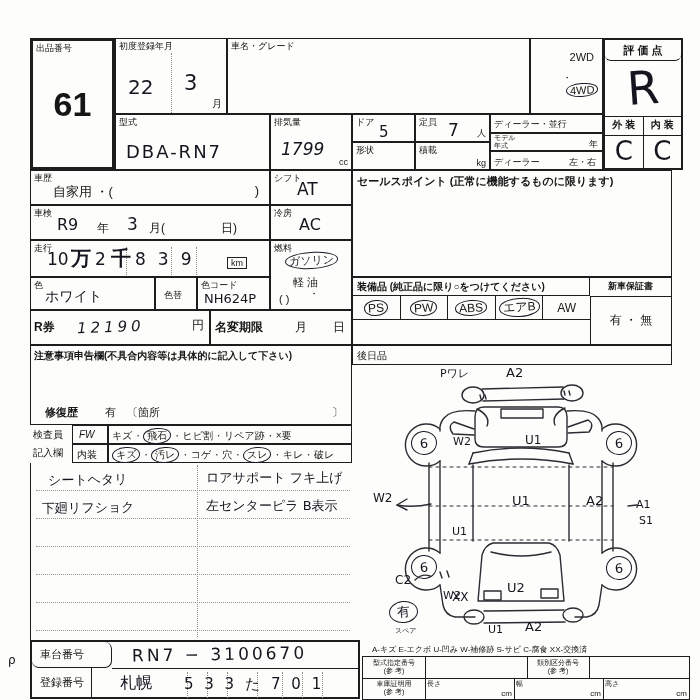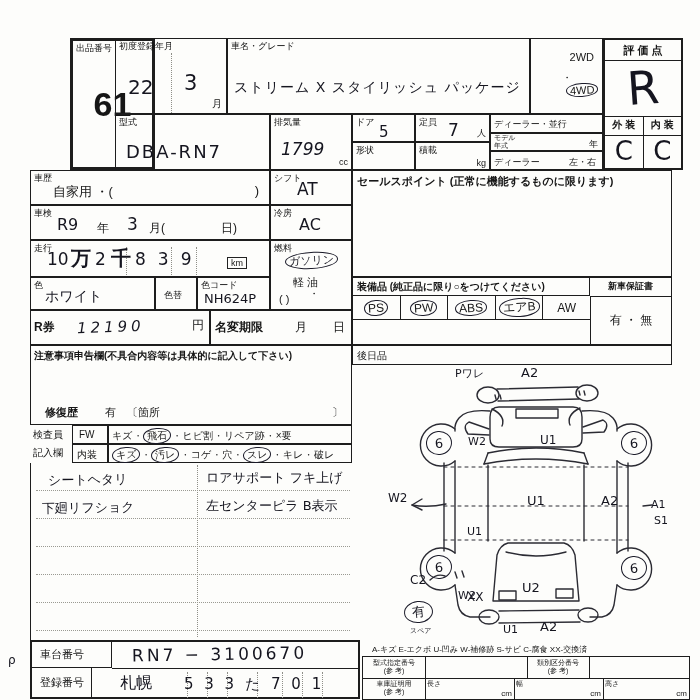--- a/index.html
+++ b/index.html
@@ -1,20 +1,20 @@
 <!DOCTYPE html>
 <html><head>
 <meta charset="utf-8">
 <style>
   html,body{margin:0;padding:0;background:#ffffff;}
   body{font-family:"Liberation Sans",sans-serif;color:#161616;}
   #sheet{position:relative;width:700px;height:700px;background:#fdfdfb;overflow:hidden;}
   .c{position:absolute;box-sizing:border-box;border:1.5px solid #1d1d1d;background:transparent;}
   .thin{border-width:1px;}
-  .thick{border-width:3px;margin-left:40px;}
+  .thick{border-width:3px;}
   .lb{position:absolute;top:1px;left:3px;font-size:9px;white-space:nowrap;color:#141414;}
   .hw{font-family:"DejaVu Sans",sans-serif;color:#15151f;}
   .ctr{display:flex;align-items:center;justify-content:center;}
   .circ{border:1.5px solid #1a1a28;border-radius:50% 45% 50% 48%;padding:0 3px;display:inline-block;transform:rotate(-3deg);}
   .ann{position:absolute;white-space:nowrap;}
   .dot{position:absolute;border-bottom:1px dotted #9a9a92;}
   .vdot{position:absolute;border-left:1px dotted #8f8f88;}
   .sepd{font-size:9px;margin:0 1px;}
   .wheel{position:absolute;width:24px;height:22px;border:1.6px solid #1a1a28;border-radius:50%;display:flex;align-items:center;justify-content:center;font-size:13px;transform:rotate(-5deg);}
   svg{position:absolute;left:0;top:0;}
@@ -34,31 +34,30 @@
   <div class="c" style="left:115px;top:38px;width:112px;height:76px;">
     <span class="lb">初度登録年月</span>
     <div class="vdot" style="left:55px;top:14px;height:60px;"></div>
     <span class="hw" style="position:absolute;left:12px;top:36px;font-size:20px;">22</span>
     <span class="hw" style="position:absolute;left:68px;top:32px;font-size:21px;">3</span>
     <span style="position:absolute;right:4px;bottom:2px;font-size:10px;">月</span>
   </div>
 
   <div class="c" style="left:227px;top:38px;width:303px;height:76px;">
     <span class="lb">車名・グレード</span>
-    <span class="hw" style="position:absolute;left:6px;top:40px;font-size:14px;letter-spacing:1px;white-space:nowrap;">ストリーム X スタイリッシュ パッケージ</span>
   </div>
 
   <div class="c" style="left:530px;top:38px;width:73px;height:76px;">
     <span style="position:absolute;right:8px;top:12px;font-size:11px;">2WD</span>
     <span style="position:absolute;right:30px;top:32px;font-size:10px;">・</span>
     <span class="circ" style="position:absolute;right:4px;top:44px;font-size:11px;">4WD</span>
   </div>
 
   <div class="c" style="left:603px;top:38px;width:80px;height:132px;border-width:2px;">
-    <div style="position:absolute;left:0;right:0;top:0;height:20px;border-bottom:1.5px solid #1d1d1d;text-align:center;font-size:11px;font-weight:bold;line-height:20px;">評 価 点</div>
+    <div style="position:absolute;left:0;right:0;top:0;height:20px;border-bottom:1.5px solid #1d1d1d;text-align:center;font-size:11px;font-weight:bold;line-height:20px;border-radius:6px;">評 価 点</div>
     <div class="ctr" style="position:absolute;left:0;right:0;top:20px;height:56px;">
       <span class="hw" style="font-size:46px;transform:rotate(-4deg);">R</span>
     </div>
     <div style="position:absolute;left:0;right:0;top:76px;height:18px;border-top:1.5px solid #1d1d1d;border-bottom:1.5px solid #1d1d1d;display:flex;">
       <span style="flex:1;text-align:center;font-size:10px;font-weight:bold;line-height:16px;border-right:1.5px solid #1d1d1d;">外 装</span>
       <span style="flex:1;text-align:center;font-size:10px;font-weight:bold;line-height:16px;">内 装</span>
     </div>
     <div style="position:absolute;left:0;right:0;top:94px;bottom:0;display:flex;">
       <span class="hw ctr" style="flex:1;font-size:26px;border-right:1.5px solid #1d1d1d;">C</span>
       <span class="hw ctr" style="flex:1;font-size:26px;">C</span>
@@ -167,21 +166,21 @@
   <div class="c" style="left:30px;top:345px;width:322px;height:80px;">
     <span style="position:absolute;left:3px;top:3px;font-size:10px;font-weight:bold;">注意事項申告欄(不具合内容等は具体的に記入して下さい)</span>
     <span style="position:absolute;left:14px;bottom:4px;font-size:11px;font-weight:bold;">修復歴</span>
     <span style="position:absolute;left:74px;bottom:4px;font-size:11px;">有</span>
     <span style="position:absolute;left:96px;bottom:4px;font-size:11px;text-align:right;">〔箇所</span>
     <span style="position:absolute;right:8px;bottom:4px;font-size:11px;">〕</span>
   </div>
 
   <span style="position:absolute;left:33px;top:428px;font-size:10px;">検査員</span>
   <span style="position:absolute;left:33px;top:446px;font-size:10px;">記入欄</span>
-  <div class="c thin" style="left:72px;top:425px;width:36px;height:19px;">
+  <div class="c thin" style="left:72px;top:425px;width:36px;height:19px;font-style:italic;">
     <span style="position:absolute;left:6px;top:3px;font-size:10px;">FW</span>
   </div>
   <div class="c thin" style="left:108px;top:425px;width:244px;height:19px;padding:2px 3px;font-size:10px;white-space:nowrap;">
     <span>キズ</span><span class="sepd">・</span><span class="circ">飛石</span><span class="sepd">・</span><span>ヒビ割</span><span class="sepd">・</span><span>リペア跡</span><span class="sepd">・</span><span>×要</span>
   </div>
   <div class="c thin" style="left:72px;top:444px;width:36px;height:19px;">
     <span style="position:absolute;left:4px;top:3px;font-size:10px;">内装</span>
   </div>
   <div class="c thin" style="left:108px;top:444px;width:244px;height:19px;padding:2px 3px;font-size:10px;white-space:nowrap;">
     <span class="circ">キズ</span><span class="sepd">・</span><span class="circ">汚レ</span><span class="sepd">・</span><span>コゲ</span><span class="sepd">・</span><span>穴</span><span class="sepd">・</span><span class="circ">スレ</span><span class="sepd">・</span><span>キレ</span><span class="sepd">・</span><span>破レ</span>
@@ -221,21 +220,21 @@
       <span class="ctr" style="flex:1;border-right:1px solid #1d1d1d;border-bottom:1px solid #1d1d1d;font-size:12px;">
           <span class="circ">エアB</span>
         </span>
       <span class="ctr" style="flex:1;border-bottom:1px solid #1d1d1d;font-size:12px;">AW</span>
     </div>
   </div>
   <div class="c" style="left:352px;top:345px;width:320px;height:20px;">
     <span style="position:absolute;left:4px;top:3px;font-size:10px;">後日品</span>
   </div>
 
-  <div style="position:absolute;left:358px;top:365px;width:317px;height:275px;">
+  <div style="position:absolute;left:343px;top:365px;width:317px;height:275px;">
     <svg width="317" height="275" viewBox="0 0 317 275">
       <g stroke="#2b2b33" stroke-width="1.4" fill="none" stroke-linecap="round" stroke-linejoin="round">
 
         <ellipse cx="130" cy="30" rx="11" ry="8"></ellipse>
         <ellipse cx="229" cy="28" rx="11" ry="8"></ellipse>
         <path d="M139,24 L220,22"></path>
           <path d="M140,36 L221,34"></path>
         <path d="M137,30 l1,4 M142,30 l1,4 M221,26 l1,4 M226,26 l1,4"></path>
 
         <path d="M141,42 Q132,42 132,52 L132,74 Q132,82 141,82 L215,82 Q224,82 224,74 L224,52 Q224,42 215,42 Z"></path>
@@ -310,21 +309,21 @@
     <div class="wheel hw" style="left:263px;top:66px;">6</div>
     <div class="wheel hw" style="left:68px;top:190px;">6</div>
     <div class="wheel hw" style="left:263px;top:191px;">6</div>
     <span class="hw ann" style="left:46px;top:236px;font-size:13px;border:1.5px solid #1a1a28;border-radius:50%;padding:1px 7px;transform:rotate(-6deg);">有</span>
     <span class="hw ann" style="left:52px;top:261px;font-size:7px;">スペア</span>
   </div>
 
   <span style="position:absolute;left:372px;top:644px;font-size:8px;white-space:nowrap;">A-キズ  E-エクボ  U-凹み  W-補修跡  S-サビ  C-腐食  XX-交換済</span>
 
   <div class="c" style="left:30px;top:640px;width:330px;height:59px;border-width:2px;">
-    <div style="position:absolute;left:0;top:0;width:80px;height:26px;border-right:1.5px solid #1d1d1d;border-bottom:1.5px solid #1d1d1d;font-size:11px;display:flex;align-items:center;padding-left:8px;box-sizing:border-box;">車台番号</div>
+    <div style="position:absolute;left:0;top:0;width:80px;height:26px;border-right:1.5px solid #1d1d1d;border-bottom:1.5px solid #1d1d1d;font-size:11px;display:flex;align-items:center;padding-left:8px;box-sizing:border-box;border-radius:7px;">車台番号</div>
     <span class="hw" style="position:absolute;left:100px;top:2px;font-size:17px;letter-spacing:3px;transform:rotate(-1deg);">RN7 −  3100670</span>
     <div style="position:absolute;left:0;top:26px;width:60px;bottom:0;border-right:1.5px solid #1d1d1d;font-size:11px;display:flex;align-items:center;padding-left:8px;box-sizing:border-box;">登録番号</div>
     <div style="position:absolute;left:80px;top:26px;right:0;bottom:0;border-top:1.5px solid #1d1d1d;">
       <div class="vdot" style="left:75px;top:3px;height:26px;"></div>
       <div class="vdot" style="left:95px;top:3px;height:26px;"></div>
       <div class="vdot" style="left:115px;top:3px;height:26px;"></div>
       <div class="vdot" style="left:145px;top:3px;height:26px;"></div>
       <div class="vdot" style="left:170px;top:3px;height:26px;"></div>
       <div class="vdot" style="left:190px;top:3px;height:26px;"></div>
       <div class="vdot" style="left:210px;top:3px;height:26px;"></div>

